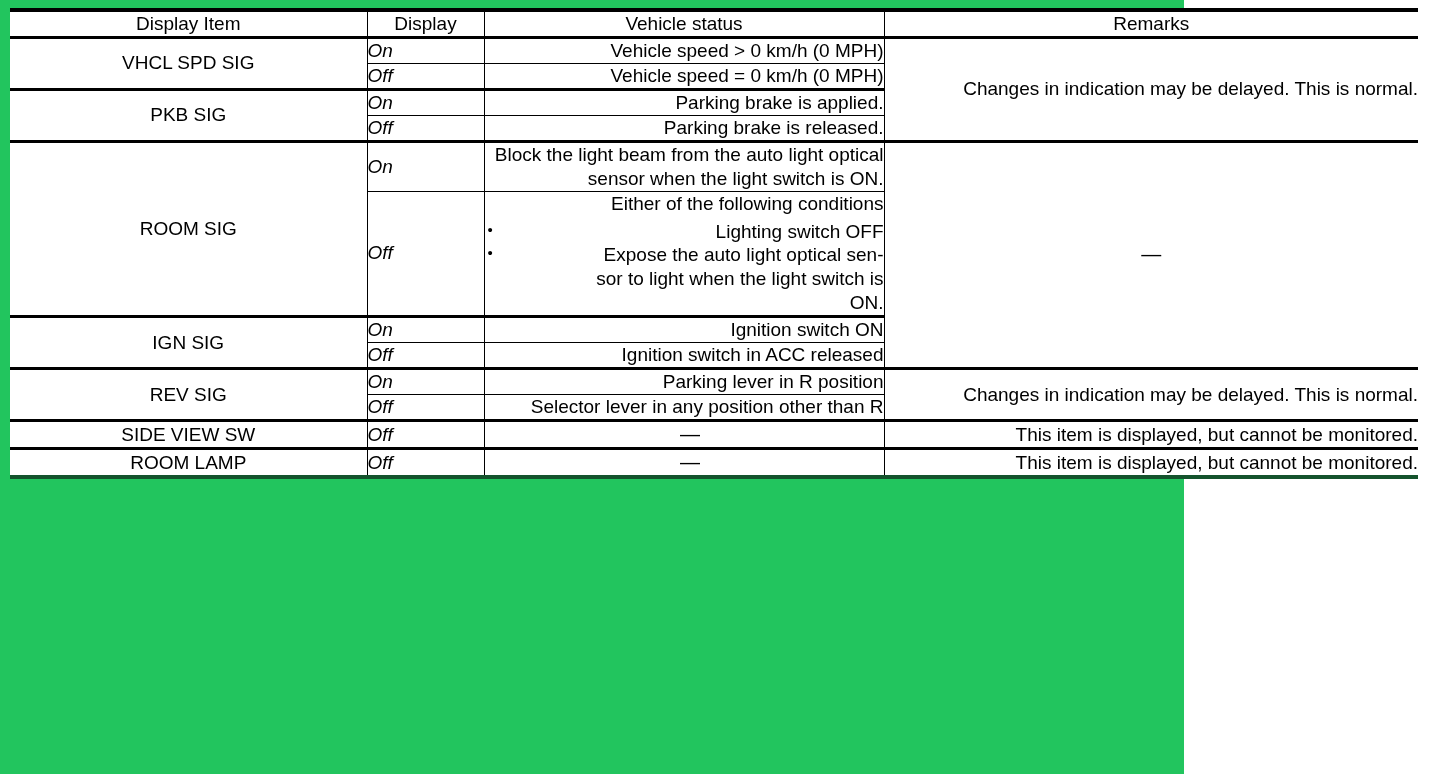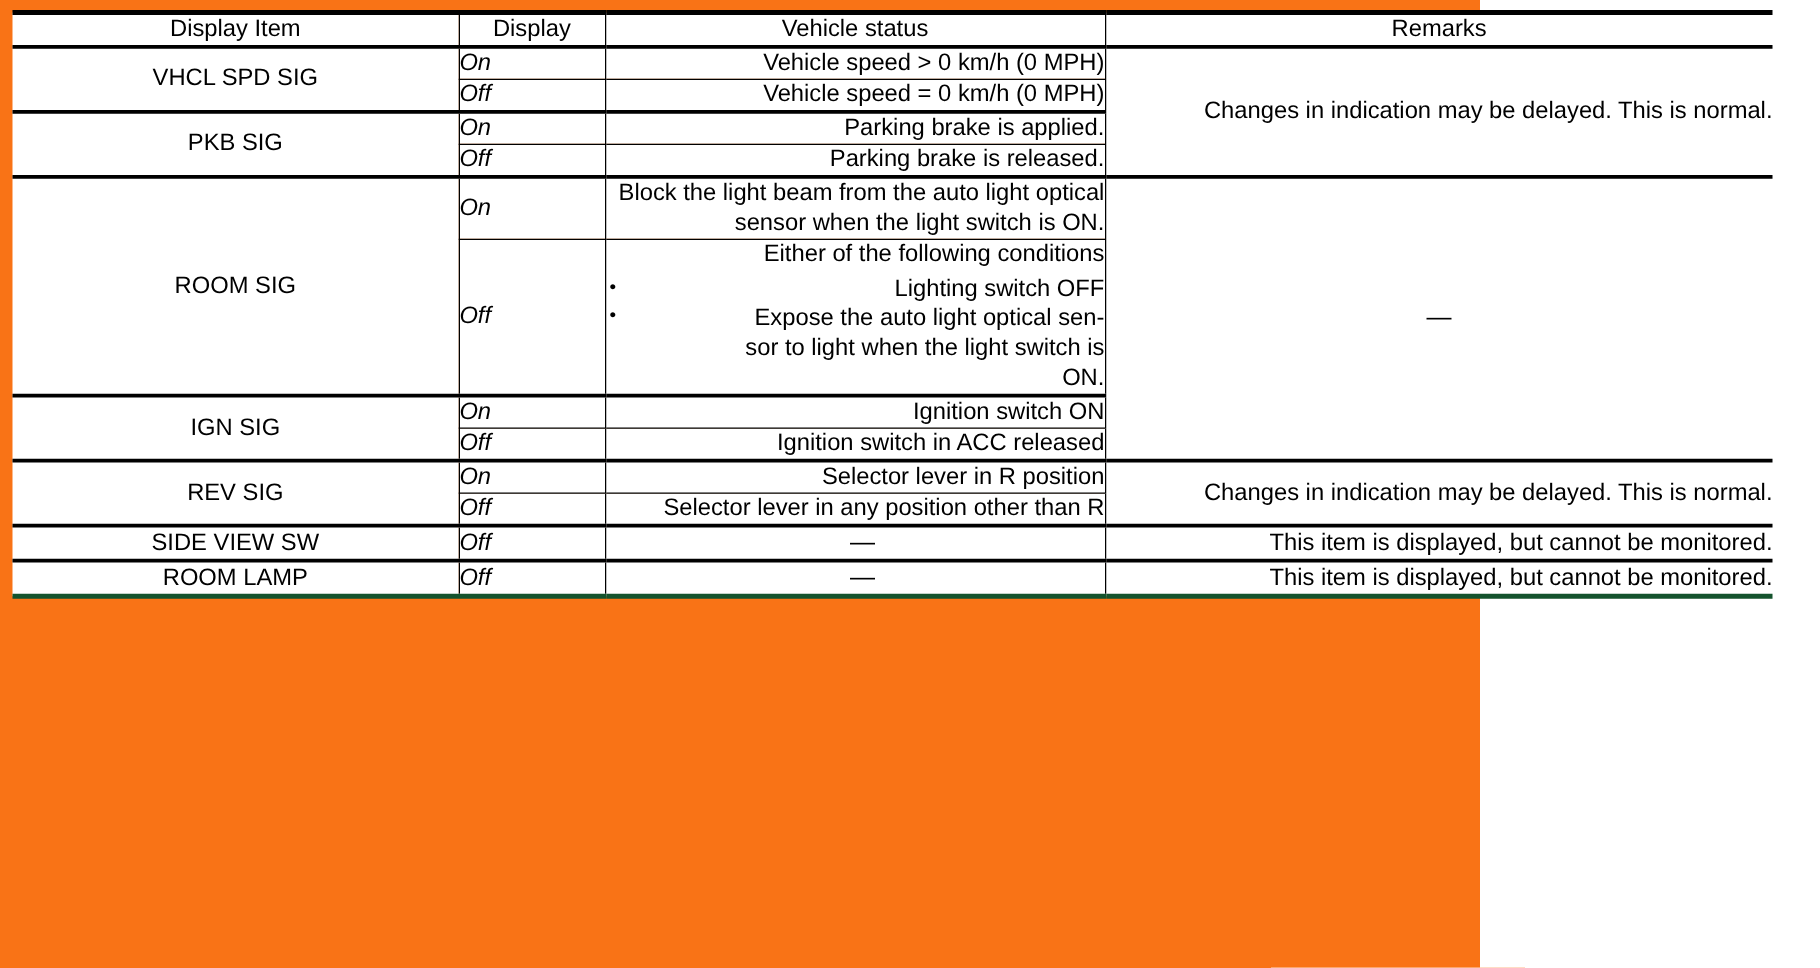--- a/index.html
+++ b/index.html
@@ -13,21 +13,21 @@
     height: 774px;
     font-family: "Liberation Sans", sans-serif;
     color: #000000;
     overflow: hidden;
   }
 
   .sheet {
     position: relative;
     width: 1184px;
     height: 774px;
-    background: #f97316;
+    background: #22c55e;
   }
 
   
   .data-table {
     position: absolute;
     left: 10px;
     top: 8px;
     width: 1408px;
     border-collapse: collapse;
     table-layout: fixed;
@@ -210,21 +210,21 @@
       </tr>
 
       <tr>
         <td class="display-cell rule-thin-top v-right">Off</td>
         <td class="status-cell rule-thin-top v-right">Ignition switch in ACC released</td>
       </tr>
 
       <tr>
         <td class="item-cell rule-thick-top v-right" rowspan="2">REV SIG</td>
         <td class="display-cell rule-thick-top v-right">On</td>
-        <td class="status-cell rule-thick-top v-right">Selector lever in R position</td>
+        <td class="status-cell rule-thick-top v-right">Parking lever in R position</td>
         <td class="remarks-cell rule-thick-top" rowspan="2">Changes in indication may be delayed. This is normal.</td>
       </tr>
 
       <tr>
         <td class="display-cell rule-thin-top v-right">Off</td>
         <td class="status-cell rule-thin-top v-right">Selector lever in any position other than R</td>
       </tr>
 
       <tr>
         <td class="item-cell rule-thick-top v-right">SIDE VIEW SW</td>

